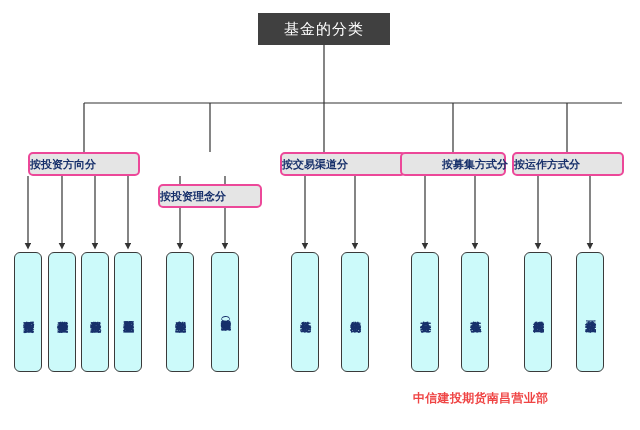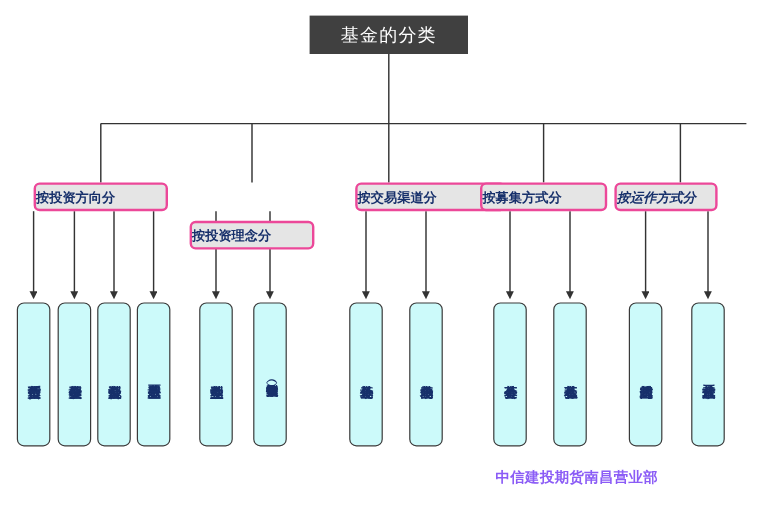--- a/index.html
+++ b/index.html
@@ -91,21 +91,21 @@
     letter-spacing: 0px;
     text-align: center;
     white-space: nowrap;
   }
 
   
   .footer-brand {
     position: absolute;
     left: 413px;
     top: 390px;
-    color: #8b5cf6;
+    color: #ef4444;
     font-size: 12px;
     font-weight: bold;
     letter-spacing: 0.3px;
     white-space: nowrap;
   }
 </style>
 </head>
 <body>
 
 <div id="canvas">
@@ -150,27 +150,27 @@
   <div class="root-box">
     <span class="root-label">基金的分类</span>
   </div>
 
   <div class="cat-box" style="left:28px; width:112px;">
     <span class="cat-label">按投资方向分</span>
   </div>
   <div class="cat-box" style="left:158px; width:104px;margin-top:32px;">
     <span class="cat-label">按投资理念分</span>
   </div>
-  <div class="cat-box" style="left:296px; width:126px;">
+  <div class="cat-box" style="left:280px; width:126px;">
     <span class="cat-label">按交易渠道分</span>
   </div>
-  <div class="cat-box" style="left:400px; width:106px;">
+  <div class="cat-box" style="left:400px; width:106px;padding-left:40px;">
     <span class="cat-label">按募集方式分</span>
   </div>
-  <div class="cat-box" style="left:512px; width:86px;font-style:italic;">
+  <div class="cat-box" style="left:512px; width:112px;">
     <span class="cat-label">按运作方式分</span>
   </div>
 
   <div class="leaf-box" style="left:14px;">
     <span class="leaf-label">货币型基金</span>
   </div>
   <div class="leaf-box" style="left:48px;">
     <span class="leaf-label">债券型基金</span>
   </div>
   <div class="leaf-box" style="left:81px;">

